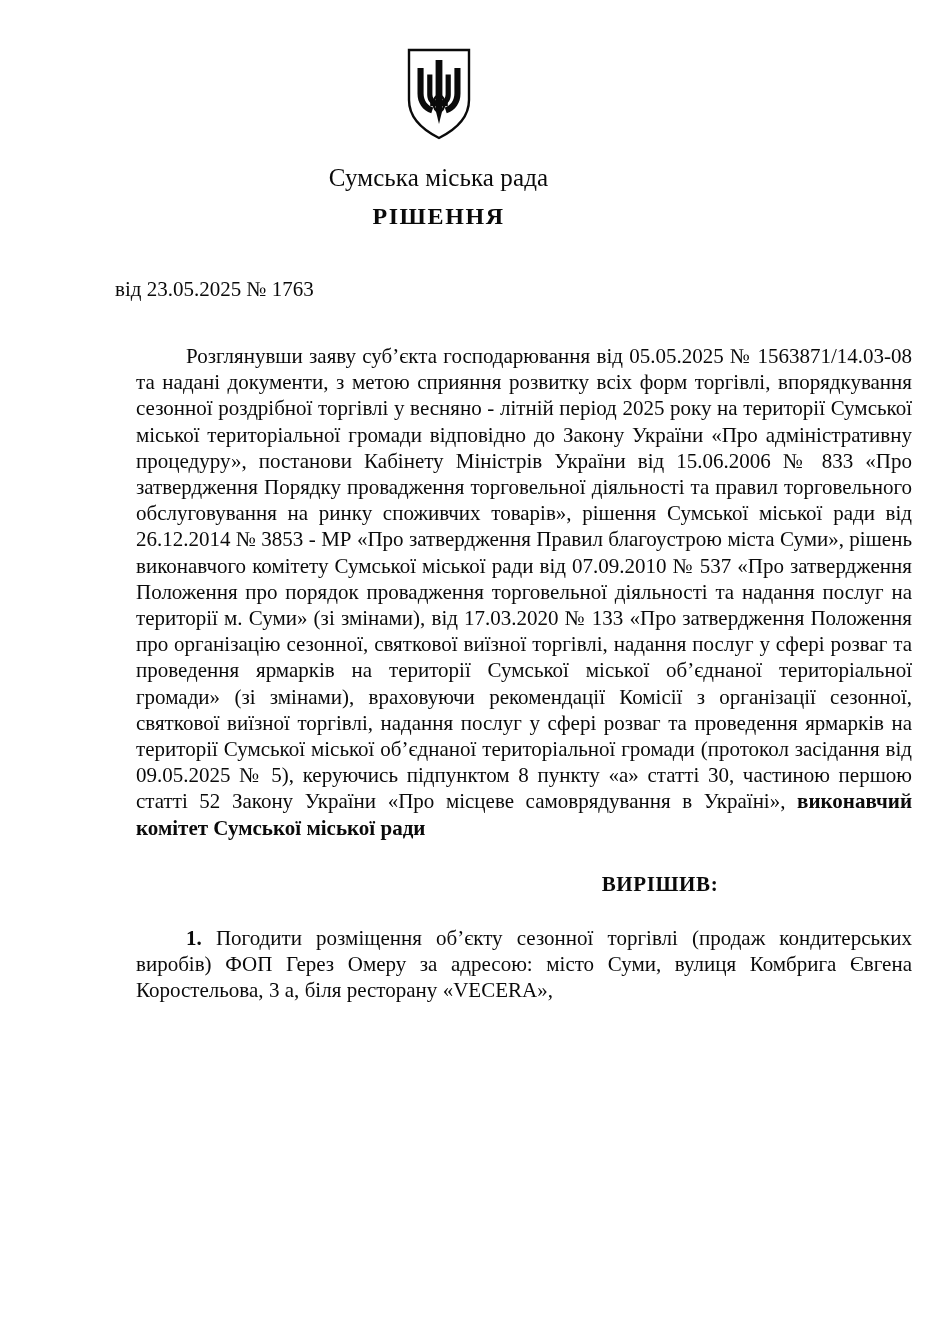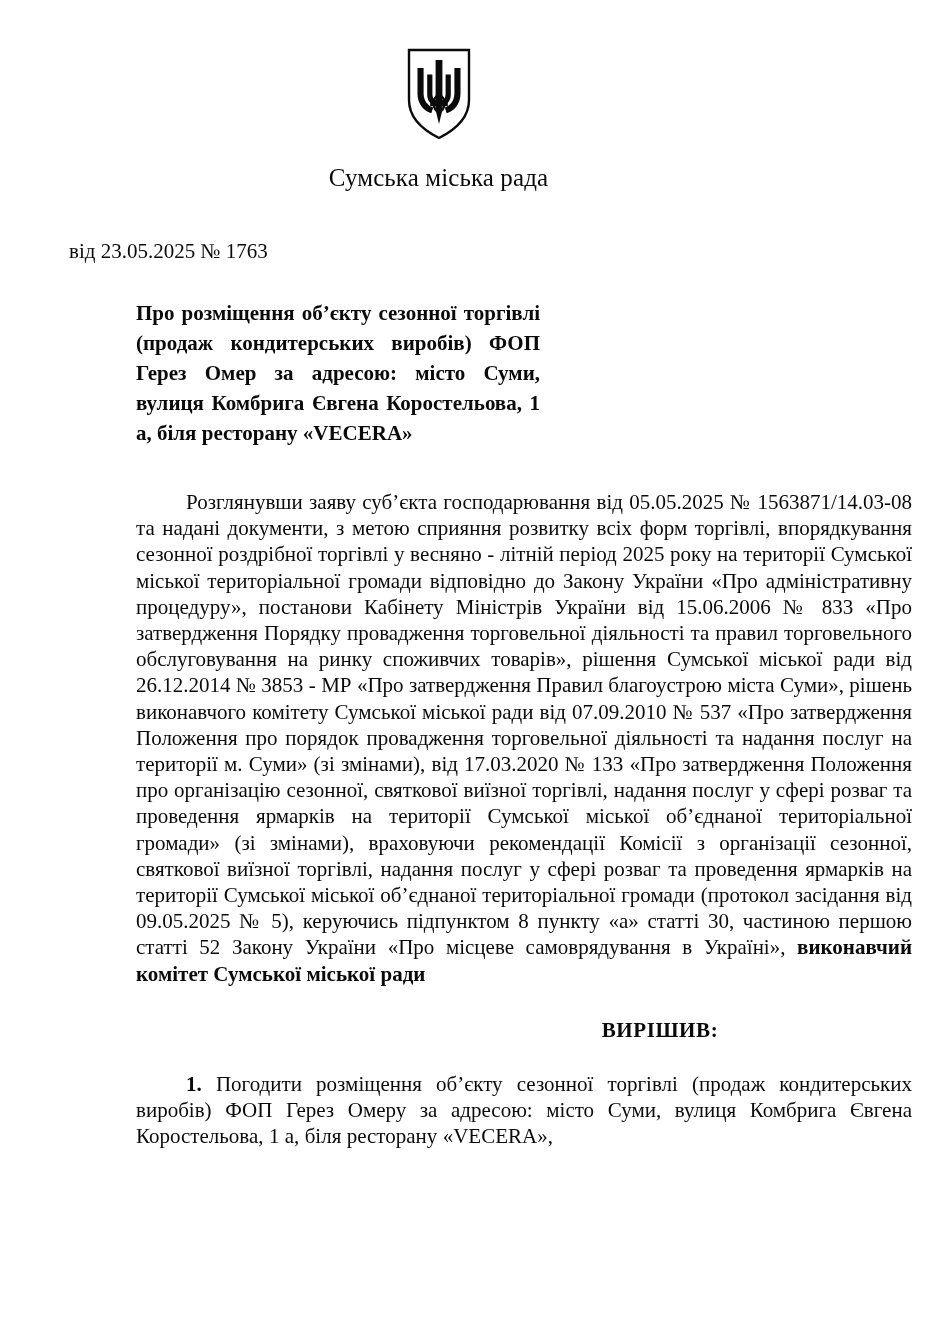--- a/index.html
+++ b/index.html
@@ -51,21 +51,21 @@
   .header-line.decision {
     font-weight: bold;
     font-size: 24px;
     letter-spacing: 1.6px;
     margin-top: 2px;
   }
 
   
   .date-line {
     margin-top: 42px;
-    margin-left: 69px;
+    margin-left: 115px;
     font-size: 21px;
     line-height: 26px;
   }
 
   
   .doc-title {
     margin-top: 34px;
     margin-left: 136px;
     width: 404px;
     font-weight: bold;
@@ -139,31 +139,31 @@
 
         <path d="M23.2 52.8 H40.8 V58.2 H23.2 Z"></path>
       </g>
 
       <ellipse cx="32" cy="55.5" rx="5.4" ry="8.4" fill="none" stroke="#0a0a0a" stroke-width="2.2"></ellipse>
     </svg>
   </div>
 
   <div class="header">
     <div class="header-line">Сумська міська рада</div>
+    <div class="header-line decision">РІШЕННЯ</div>
   </div>
 
   <div class="date-line">від 23.05.2025 № 1763</div>
 
-  <div class="doc-title">Про розміщення об’єкту сезонної торгівлі (продаж кондитерських виробів) ФОП Герез Омер за адресою: місто Суми, вулиця Комбрига Євгена Коростельова, 1 а, біля ресторану «VECERA»</div>
 
   <div class="body-block">
 
     <p class="body-para preamble"><span>Розглянувши заяву суб’єкта господарювання від 05.05.2025 № 1563871/14.03-08 та надані документи, з метою сприяння розвитку всіх форм торгівлі, впорядкування сезонної роздрібної торгівлі у весняно - літній період 2025 року на території Сумської міської територіальної громади відповідно до Закону України «Про адміністративну процедуру», постанови Кабінету Міністрів України від 15.06.2006 № 833 «Про затвердження Порядку провадження торговельної діяльності та правил торговельного обслуговування на ринку споживчих товарів», рішення Сумської міської ради від 26.12.2014 № 3853 - МР «Про затвердження Правил благоустрою міста Суми», рішень виконавчого комітету Сумської міської ради від 07.09.2010 № 537 «Про затвердження Положення про порядок провадження торговельної діяльності та надання послуг на території м. Суми» (зі змінами), від 17.03.2020 № 133 «Про затвердження Положення про організацію сезонної, святкової виїзної торгівлі, надання послуг у сфері розваг та проведення ярмарків на території Сумської міської об’єднаної територіальної громади» (зі змінами), враховуючи рекомендації Комісії з організації сезонної, святкової виїзної торгівлі, надання послуг у сфері розваг та проведення ярмарків на території Сумської міської об’єднаної територіальної громади (протокол засідання від 09.05.2025 № 5), керуючись підпунктом 8 пункту «а» статті 30, частиною першою статті 52 Закону України «Про місцеве самоврядування в Україні», </span><b>виконавчий комітет Сумської міської ради</b></p>
 
     <div class="verdict">ВИРІШИВ:</div>
 
     <div class="gap-before-item"></div>
 
-    <p class="body-para resolution-item"><b>1.</b><span> Погодити розміщення об’єкту сезонної торгівлі (продаж кондитерських виробів) ФОП Герез Омеру за адресою: місто Суми, вулиця Комбрига Євгена Коростельова, 1 а, біля ресторану «VECERA»,</span></p>
+    <p class="body-para resolution-item"><b>1.</b><span> Погодити розміщення об’єкту сезонної торгівлі (продаж кондитерських виробів) ФОП Герез Омеру за адресою: місто Суми, вулиця Комбрига Євгена Коростельова, 3 а, біля ресторану «VECERA»,</span></p>
 
   </div>
 
 </div>
 
 </body></html>

